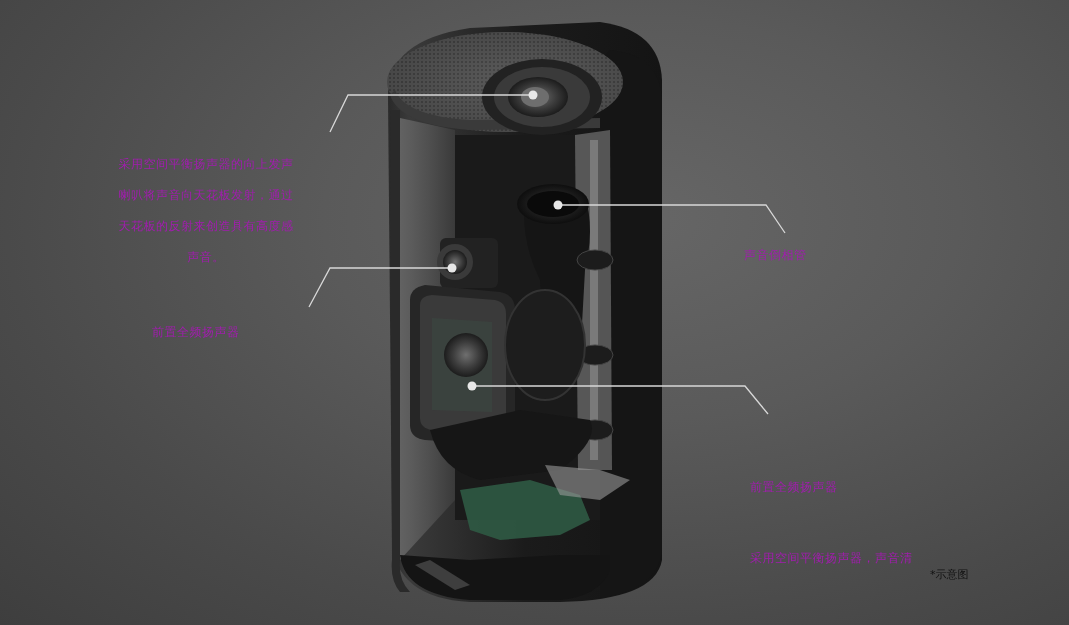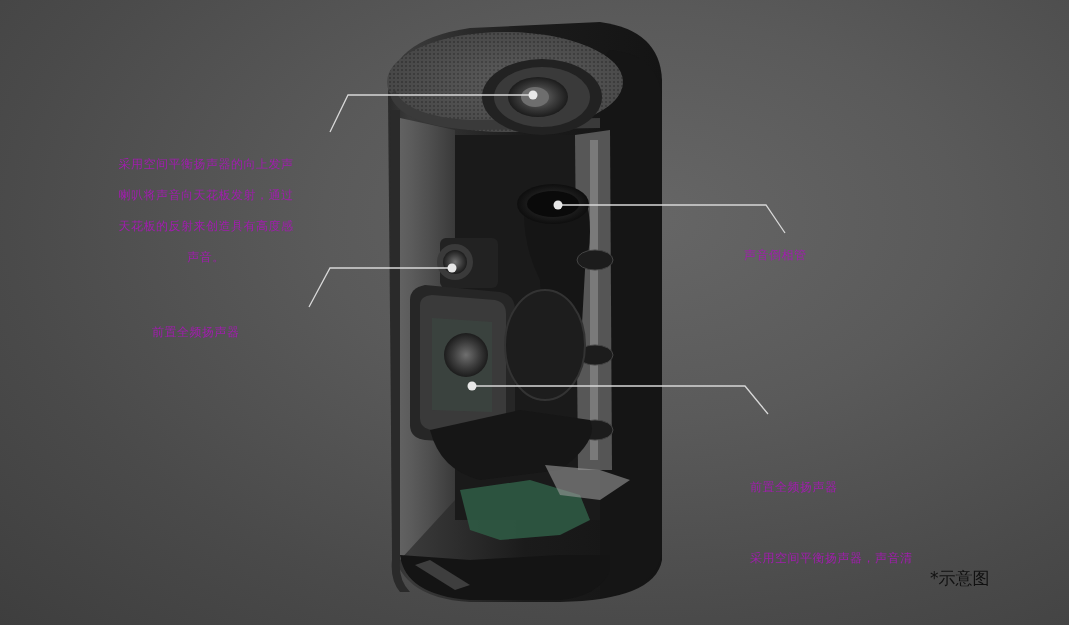--- a/index.html
+++ b/index.html
@@ -11,21 +11,21 @@
     }
     .stage { position: absolute; left: 0; top: 0; width: 1069px; height: 625px; }
     .speaker-svg { position: absolute; left: 0; top: 0; }
     .label { position: absolute; font-size: 12px; line-height: 31px; color: #a21caf; letter-spacing: 0.5px; white-space: nowrap; }
     .label-top-left { left: 56px; top: 149px; text-align: center; width: 300px; }
     .label-top-left span { display: block; }
     .label-tweeter { left: 152px; top: 317px; }
     .label-port { left: 744px; top: 240px; }
     .label-fullrange { left: 750px; top: 432px; line-height: 31px; }
     .label-fullrange span { display: block; margin-top: 40px; }
-    .note { position: absolute; left: 930px; top: 567px; font-size: 17px; color: #111; }
+    .note { position: absolute; left: 930px; top: 567px; font-size: 11px; color: #111; }
   </style>
 </head>
 <body>
 
 <div class="stage">
 
   <svg class="speaker-svg" width="1069" height="625" viewBox="0 0 1069 625" xmlns="http://www.w3.org/2000/svg">
     <defs>
       <linearGradient id="bodyGrad" x1="0" x2="1" y1="0" y2="0">
         <stop offset="0" stop-color="#2a2a2a"></stop>

